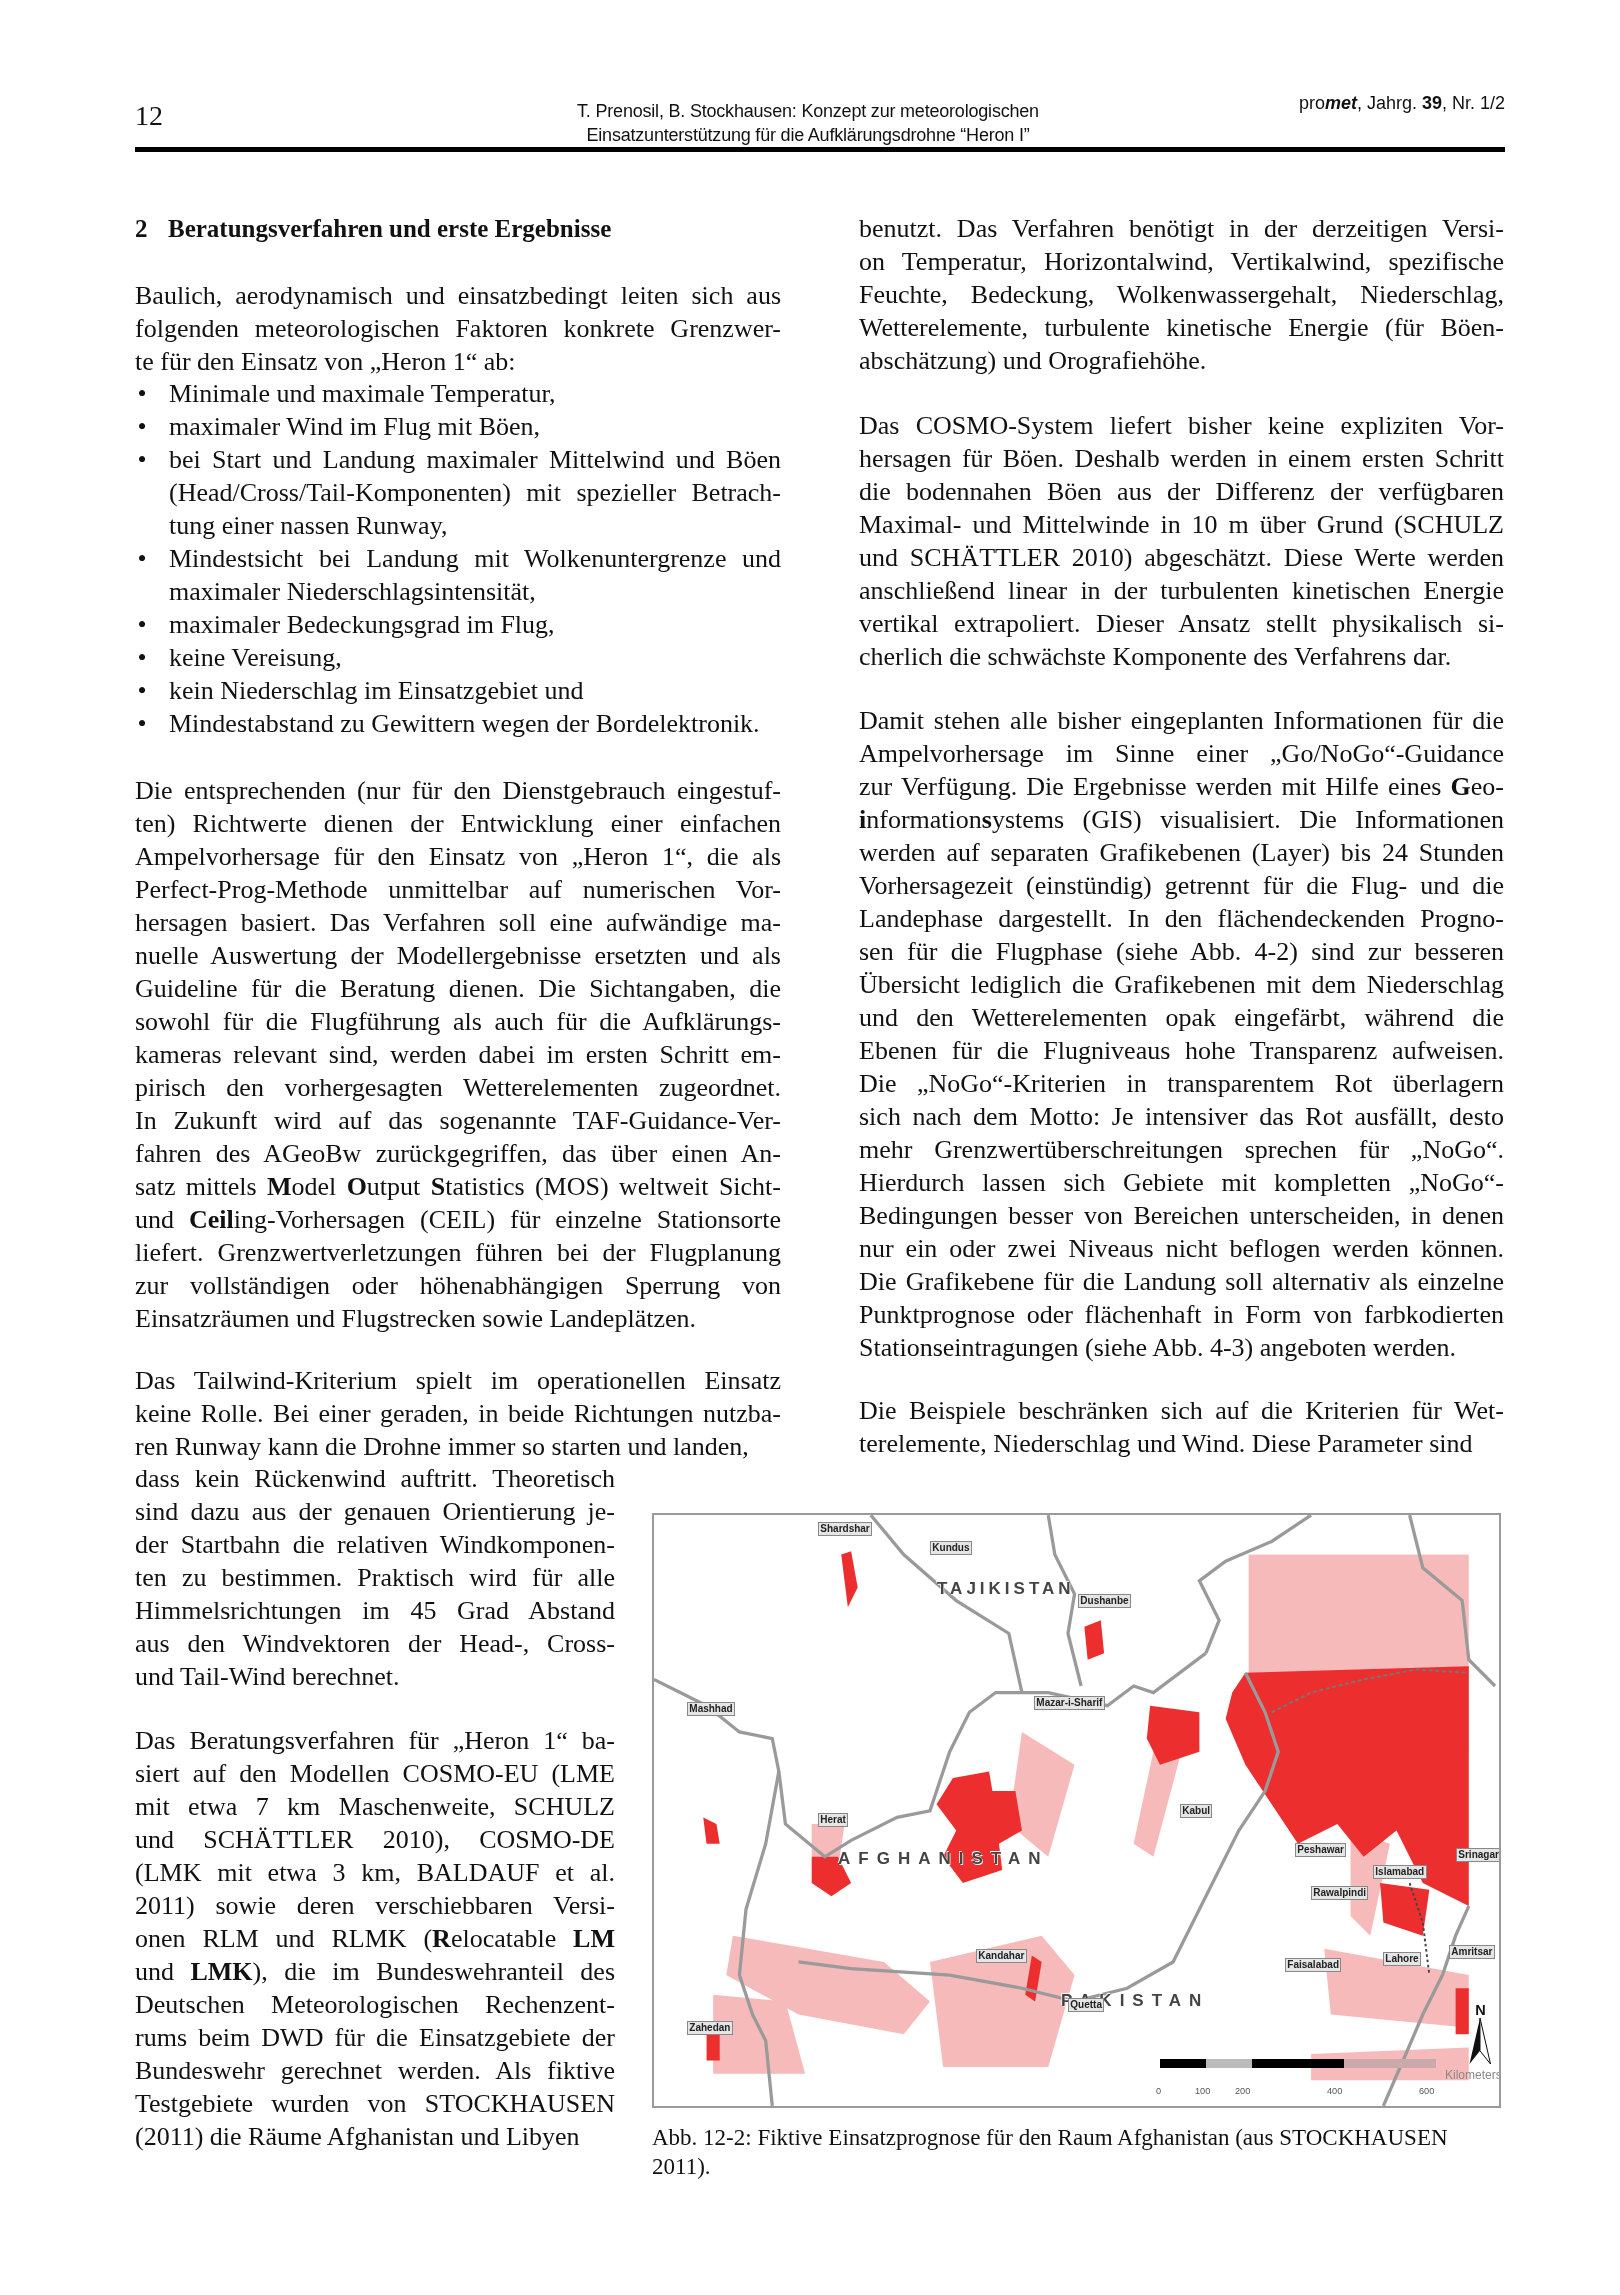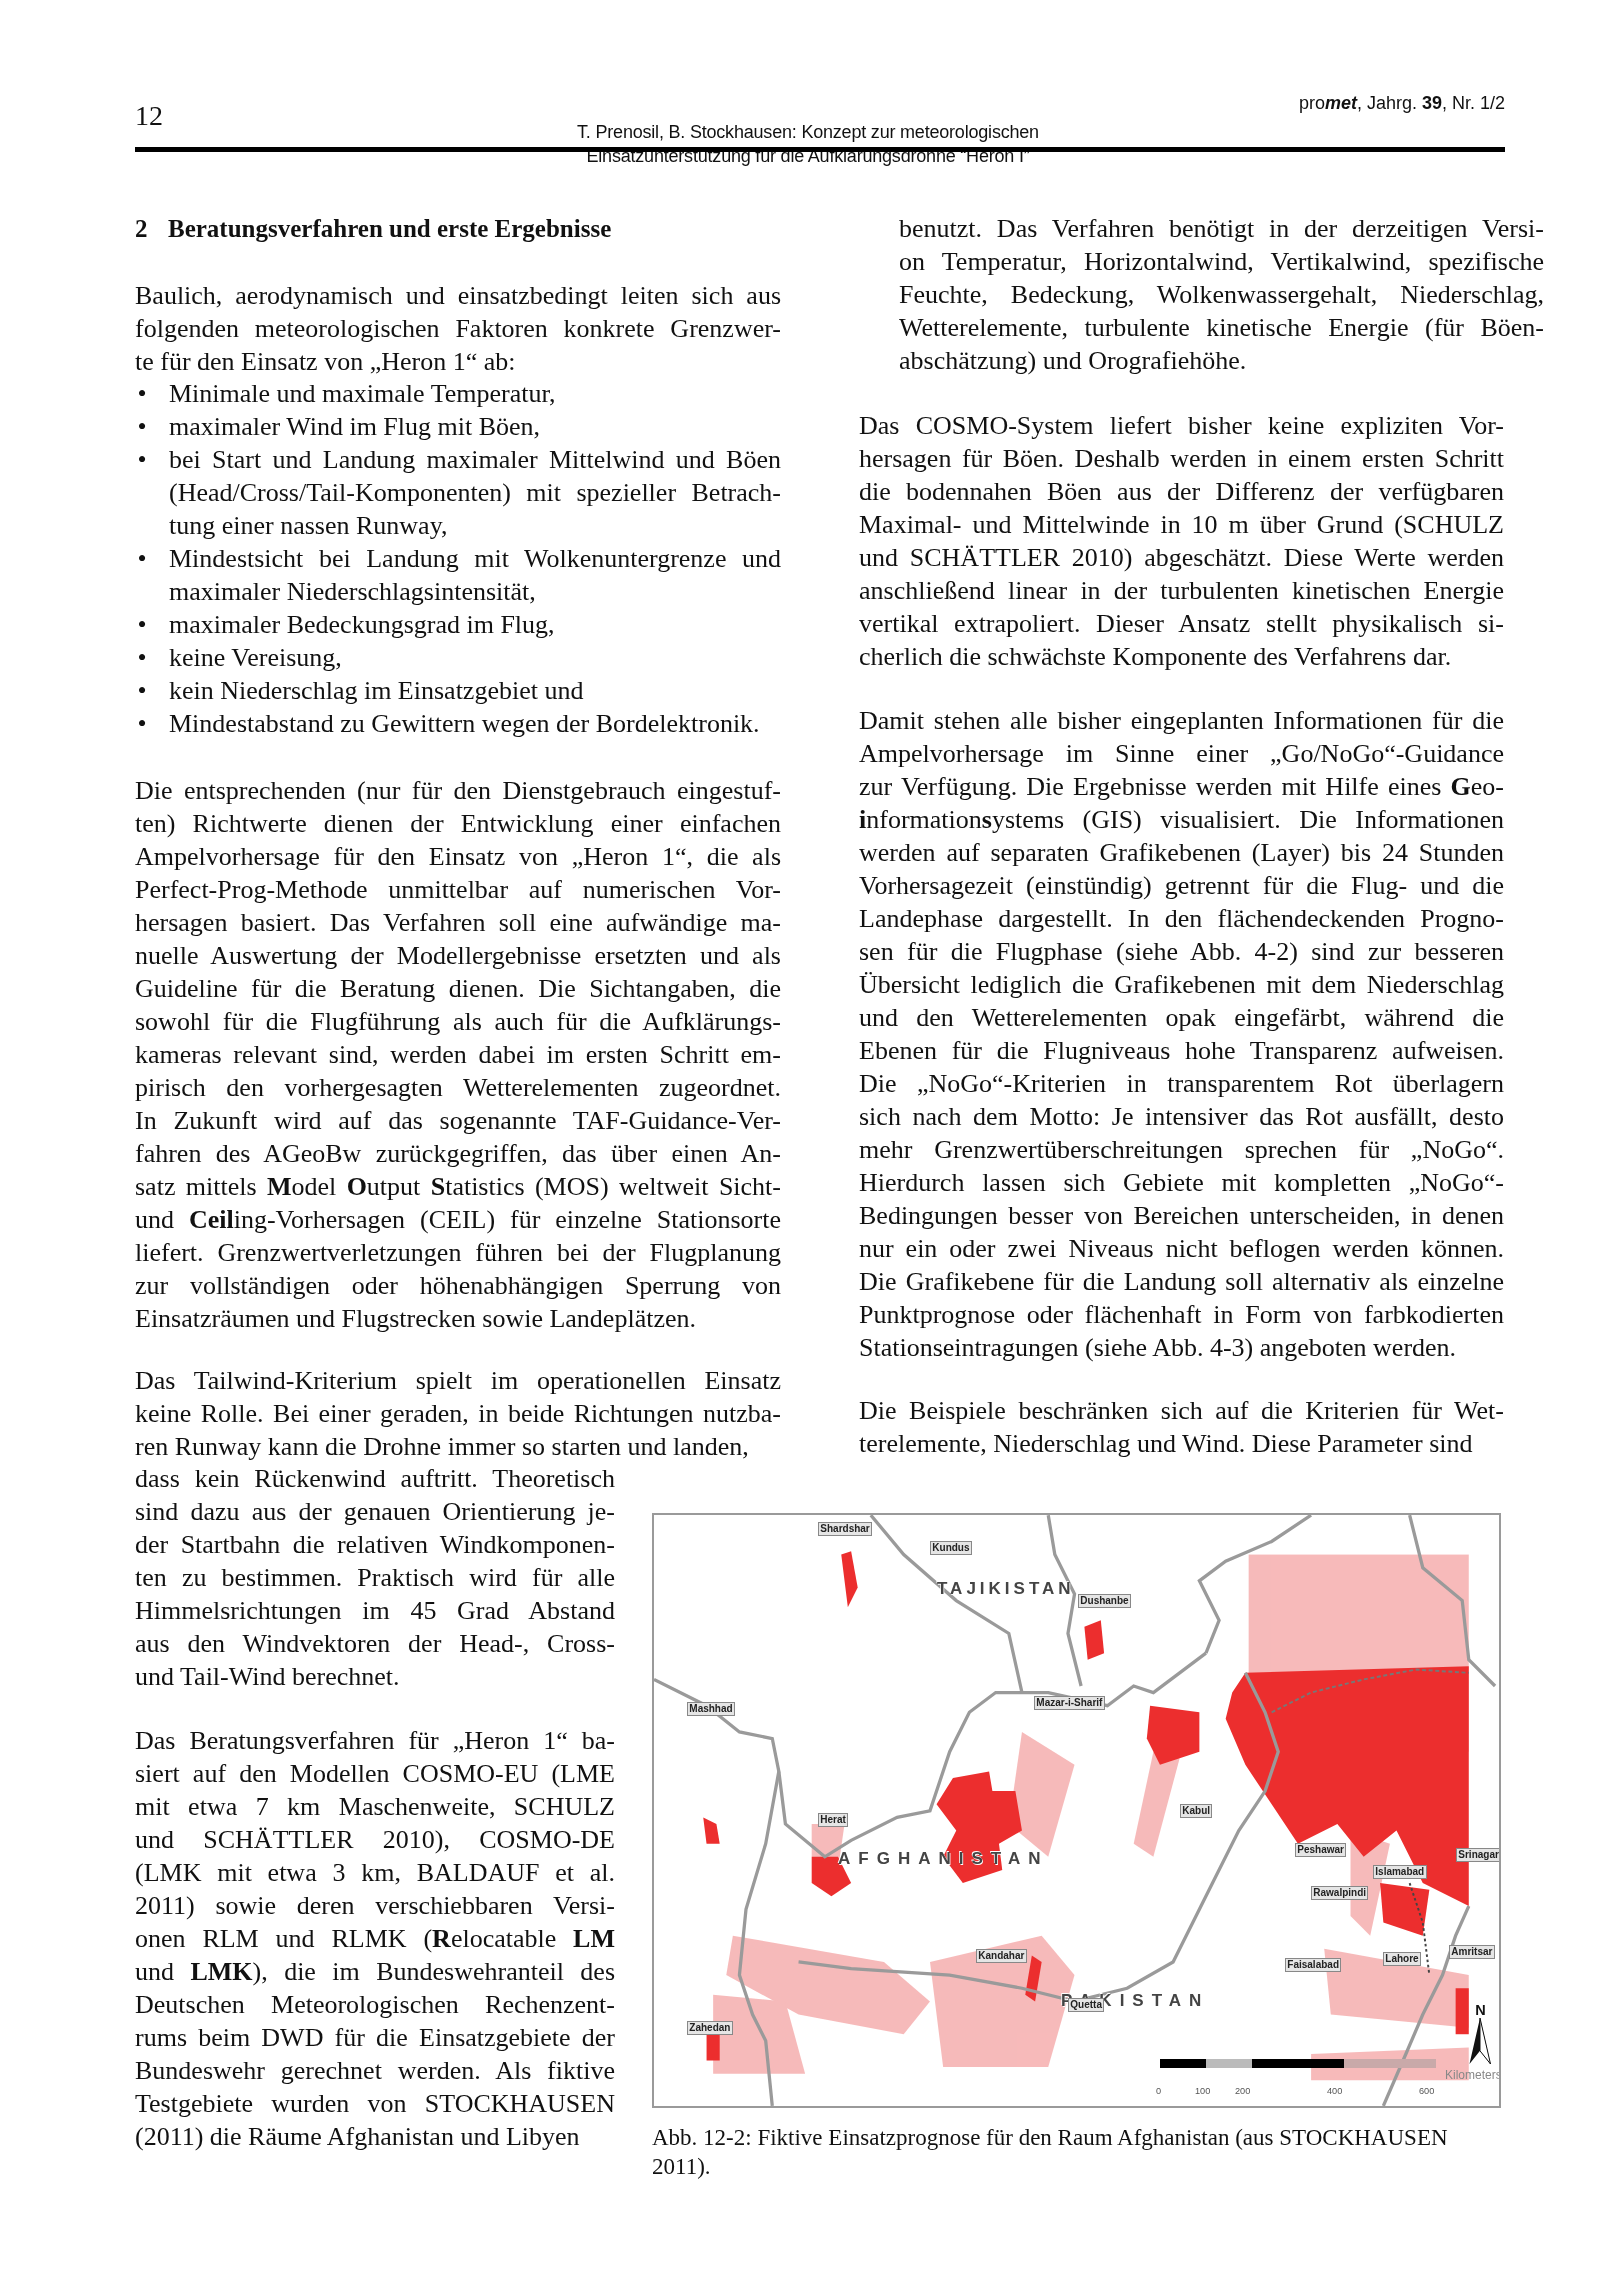--- a/index.html
+++ b/index.html
@@ -1,19 +1,19 @@
 <!DOCTYPE html>
 <html style="font-size:10.5px"><head>
 <meta charset="utf-8">
 <style>
   html,body{margin:0;padding:0;background:#ffffff;}
   body{width:1621px;height:2295px;position:relative;overflow:hidden;font-family:"Liberation Serif","DejaVu Serif",serif;color:#111;}
   .abs{position:absolute;}
   .pagenum{left:135px;top:99px;font-size:28px;line-height:33px;font-family:"Liberation Serif",serif;}
-  .hdr-center{left:460px;width:696px;top:99px;font-family:"Liberation Sans","DejaVu Sans",sans-serif;font-size:18px;line-height:24px;text-align:center;letter-spacing:-0.2px;margin-top:21px;}
+  .hdr-center{left:460px;width:696px;top:99px;font-family:"Liberation Sans","DejaVu Sans",sans-serif;font-size:18px;line-height:24px;text-align:center;letter-spacing:-0.2px;}
   .hdr-right{right:116px;top:91px;font-family:"Liberation Sans","DejaVu Sans",sans-serif;font-size:18px;line-height:24px;text-align:right;}
   .hdr-right b.it{font-style:italic;font-weight:bold;}
   .rule{left:135px;width:1370px;top:147px;height:5.3px;background:#000;}
   .heading{left:135px;top:212px;font-size:25px;line-height:33px;font-weight:bold;}
   .heading .num{display:inline-block;width:33px;}
   .col{font-size:26px;line-height:33px;}
   .line{display:block;white-space:nowrap;text-align:justify;text-align-last:justify;height:33px;overflow:visible;}
   .line.last{text-align-last:left;}
   .bullet{position:relative;padding-left:34px;}
   .bullet .dot{position:absolute;left:2.6px;}
@@ -124,21 +124,21 @@
     <span class="line">2011) sowie deren verschiebbaren Versi-</span>
     <span class="line">onen RLM und RLMK (<b>R</b>elocatable <b>LM</b></span>
     <span class="line">und <b>LMK</b>), die im Bundeswehranteil des</span>
     <span class="line">Deutschen Meteorologischen Rechenzent-</span>
     <span class="line">rums beim DWD für die Einsatzgebiete der</span>
     <span class="line">Bundeswehr gerechnet werden. Als fiktive</span>
     <span class="line">Testgebiete wurden von STOCKHAUSEN</span>
     <span class="line last">(2011) die Räume Afghanistan und Libyen</span>
   </div>
 
-<div class="abs col" style="left:859px;top:212px;width:645px;margin-left:40px;">
+<div class="abs col" style="left:859px;top:212px;width:645px;">
     <span class="line">benutzt. Das Verfahren benötigt in der derzeitigen Versi-</span>
     <span class="line">on Temperatur, Horizontalwind, Vertikalwind, spezifische</span>
     <span class="line">Feuchte, Bedeckung, Wolkenwassergehalt, Niederschlag,</span>
     <span class="line">Wetterelemente, turbulente kinetische Energie (für Böen-</span>
     <span class="line last">abschätzung) und Orografiehöhe.</span>
   </div>
 <div class="abs col" style="left:859px;top:409px;width:645px;">
     <span class="line">Das COSMO-System liefert bisher keine expliziten Vor-</span>
     <span class="line">hersagen für Böen. Deshalb werden in einem ersten Schritt</span>
     <span class="line">die bodennahen Böen aus der Differenz der verfügbaren</span>

